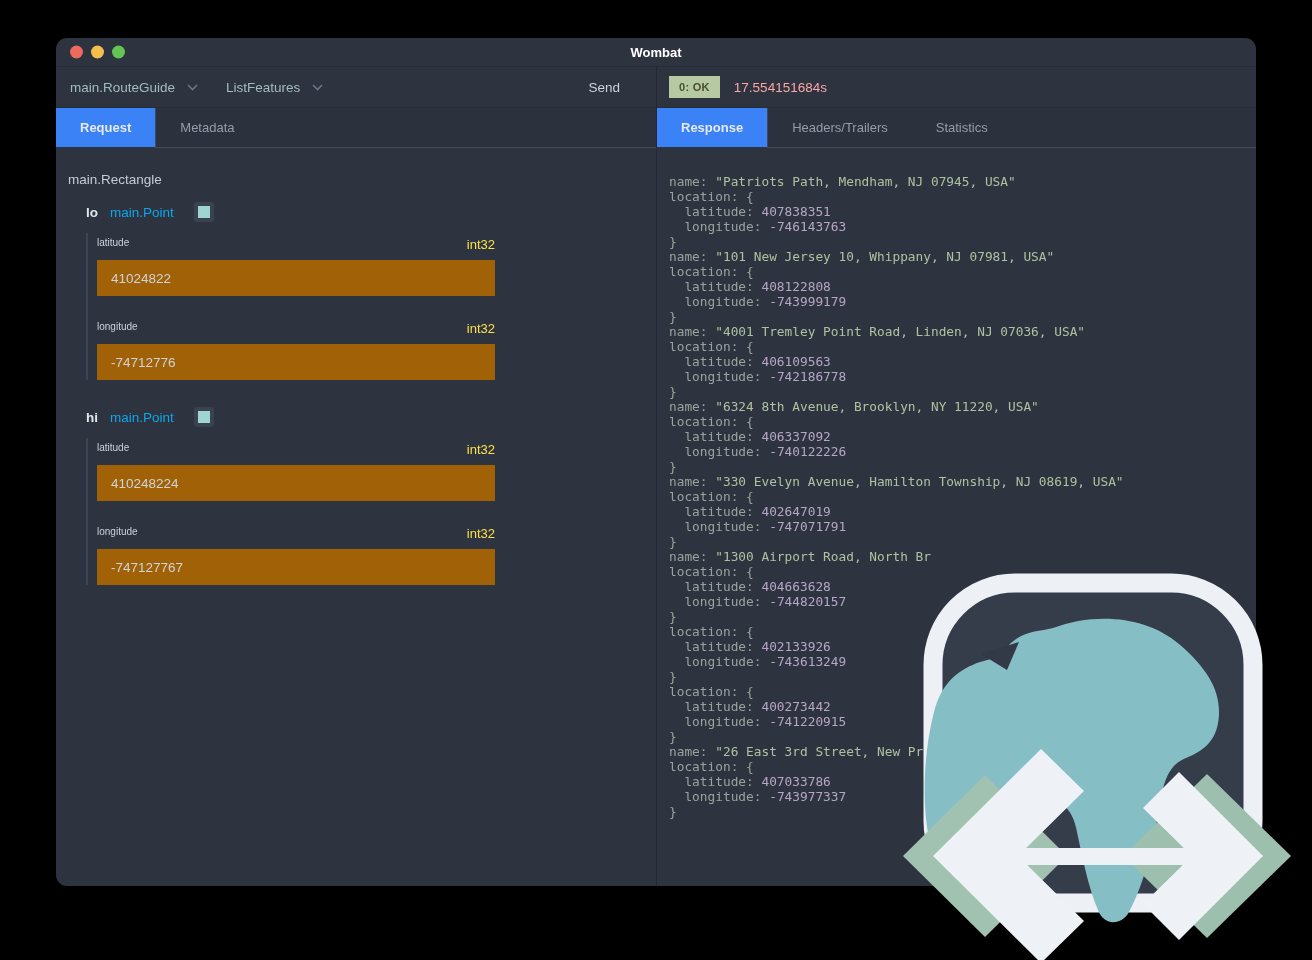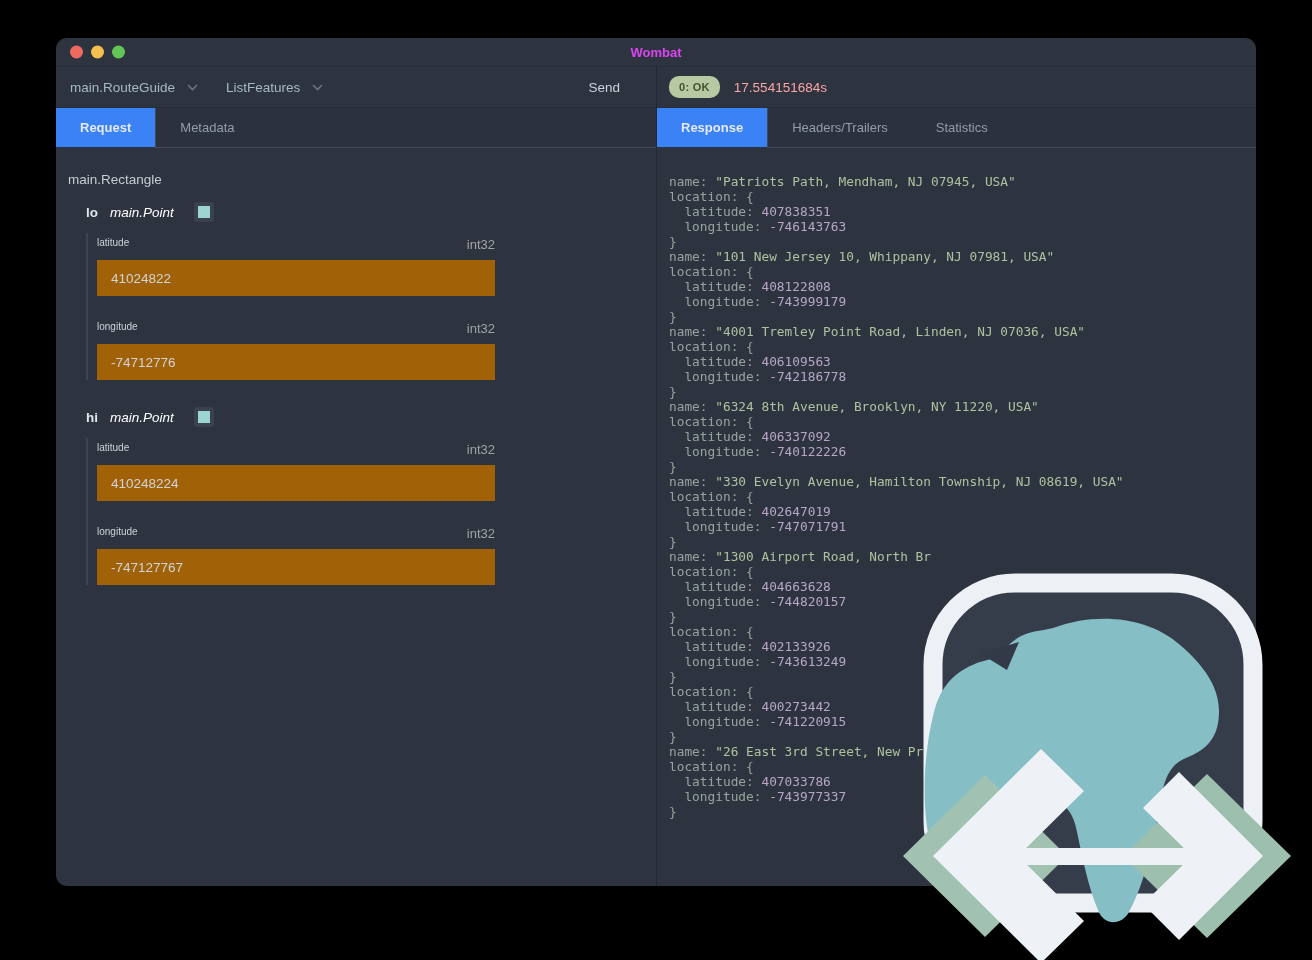--- a/index.html
+++ b/index.html
@@ -13,21 +13,21 @@
             display:flex; flex-direction:column; }
 
   
   .titlebar { height:28px; flex:none; position:relative; display:flex;
               align-items:center; justify-content:center; }
   .lights { position:absolute; left:14px; top:50%; transform:translateY(-50%);
             display:flex; gap:8px; }
   .light { width:13px; height:13px; border-radius:50%; }
   .light.red { background:#ee6a5f; } .light.yellow { background:#f5bf4f; }
   .light.green { background:#62c554; }
-  .win-title { font-size:13px; font-weight:700; color:#d946ef; }
+  .win-title { font-size:13px; font-weight:700; color:#ffffff; }
 
   
   .header { height:64px; flex:none; position:relative; }
   .workspace-btn { position:absolute; left:12px; top:12px; width:100px; height:39px;
                    background:#7191bc; color:#eaf0f8; font-size:13.5px;
                    display:flex; align-items:center; justify-content:center;
                    border-radius:2px; cursor:default; }
   .conn { position:absolute; left:0; right:0; top:12px; text-align:center; }
   .host { font-size:15px; font-weight:700; color:#7fd0c9; }
   .ready { font-size:12px; font-weight:700; color:#a6b67c; margin-top:2px; }
@@ -37,48 +37,48 @@
   .pane { width:600px; flex:none; display:flex; flex-direction:column; min-width:0; overflow:hidden; }
   .pane.right { border-left:1px solid #222834; }
 
   .bar { height:42px; flex:none; display:flex; align-items:center;
          border-top:1px solid #272d38; border-bottom:1px solid #272d38; padding:0 14px; }
   .selector { display:flex; align-items:center; gap:12px; color:#a4bac1;
               font-size:13.5px; margin-right:28px; cursor:default; }
   .chev { width:11px; height:7px; }
   .send-btn { margin-left:auto; padding-right:22px; color:#ccd2db; font-size:13.5px; cursor:default; }
   .badge { background:#b7c9a2; color:#46502f; font-weight:700; font-size:11px;
-           padding:5px 10px; border-radius:10px; letter-spacing:.3px; }
+           padding:5px 10px; border-radius:0; letter-spacing:.3px; }
   .duration { margin-left:14px; color:#fca5a5; font-size:13.5px; }
 
   .tabbar { height:40px; flex:none; display:flex; background:#2b313d;
             border-bottom:1px solid #424a59; }
   .tab { padding:0 24px; display:flex; align-items:center; font-size:13px;
          color:#949dab; position:relative; cursor:default; }
   .tab.active { background:#3b82f6; color:#e6e9ee; font-weight:700;
                 border-right:1px solid #424a59; }
   .tab.active::after { content:""; position:absolute; left:0; right:0; bottom:-1px;
                        height:1px; background:#2d3440; }
 
   
   .form-scroll { flex:1; overflow:hidden; padding:24px 0 0 12px; }
   .msg-type { color:#c6ccd5; font-size:13.5px; margin-bottom:14px; }
   .group { margin-left:18px; margin-bottom:26px; }
   .group-head { display:flex; align-items:center; gap:12px; height:22px; margin-bottom:10px; }
   .group-name { color:#e3e7ec; font-size:13.5px; font-weight:700; }
-  .group-type { color:#ffffff; font-size:13.5px;font-style:italic; }
+  .group-type { color:#0ea5e9; font-size:13.5px; }
   .checkbox { width:20px; height:20px; background:#3a4250; border-radius:3px;
               display:flex; align-items:center; justify-content:center;
               margin-left:8px; cursor:default; }
   .checkbox-inner { width:12px; height:12px; background:#9ed4d1; }
   .group-body { border-left:2px solid #3d4554; padding-left:9px; padding-top:4px; }
   .field { width:398px; margin-bottom:25px; }
   .field-head { display:flex; justify-content:space-between; margin-bottom:8px; }
   .field-label { color:#ccd2da; font-size:10px; }
-  .field-type { color:#a3a3a3; font-size:13px; }
+  .field-type { color:#fde047; font-size:13px; }
   .input { height:36px; background:#a16207; border-radius:0; display:flex;
            align-items:center; padding:16px 14px; color:#ced4dc; font-size:13.5px; }
 
   
   .resp-scroll { flex:1; overflow:hidden; padding:26px 0 0 12px;
                  font-family:"DejaVu Sans Mono", monospace;
                  font-size:12.8px; line-height:15px; }
   .line { white-space:pre; }
   .k, .pun { color:#99a39d; }
   .str { color:#aec29f; }

